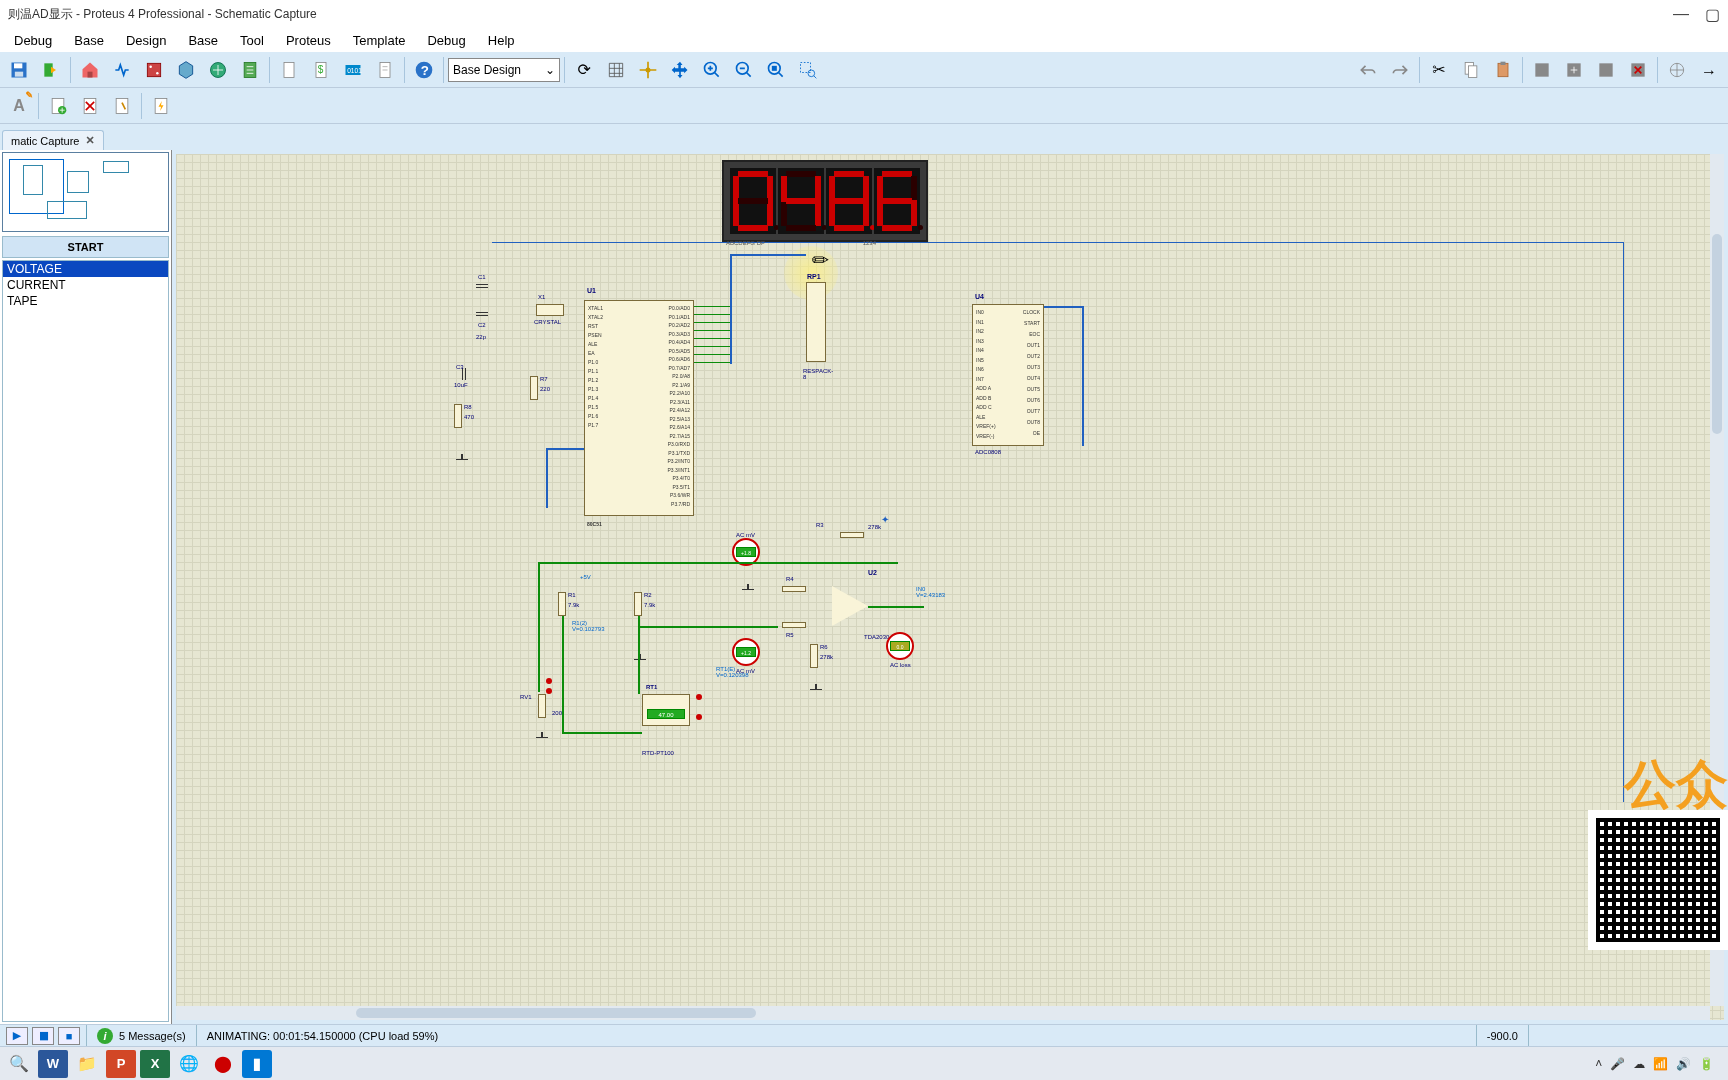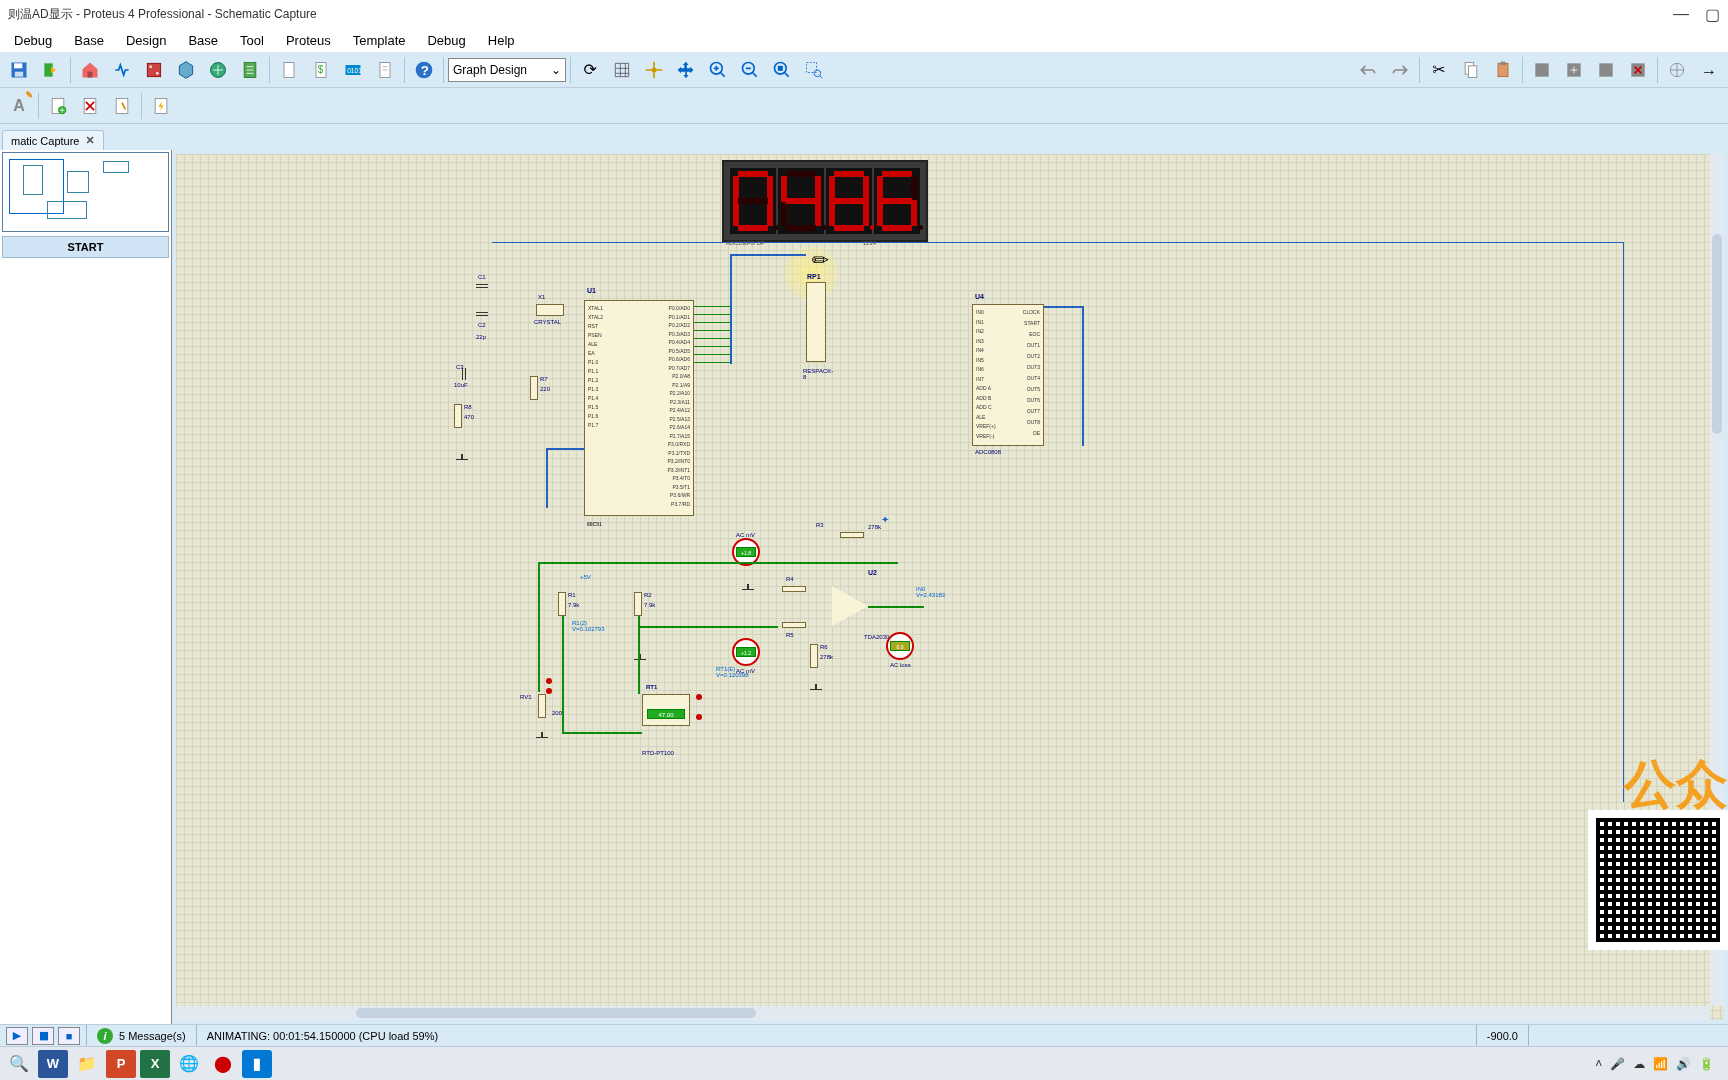--- a/index.html
+++ b/index.html
@@ -175,21 +175,21 @@
     </div>
   <div class="tsep"></div>
   <div class="tbtn">
       <svg class="icon" viewBox="0 0 24 24">
         <circle cx="12" cy="12" r="10" fill="#2a72c8"></circle>
         <text x="8" y="18" font-size="16" fill="#fff" font-weight="bold">?</text>
       </svg>
     </div>
   <div class="tsep"></div>
   <div class="combo">
-      <span>Graph Design</span>
+      <span>Base Design</span>
       <span>⌄</span>
     </div>
   <div class="tsep"></div>
   <div class="tbtn">⟳</div>
   <div class="tbtn">
       <svg class="icon" viewBox="0 0 24 24">
         <path d="M4 4h16v16H4z M4 10h16 M4 16h16 M10 4v16 M16 4v16" stroke="#555" fill="none"></path>
       </svg>
     </div>
   <div class="tbtn">
@@ -328,20 +328,25 @@
 <div class="workarea">
   <div class="leftcol">
     <div class="overview">
       <div class="ovbox" style="left:6px;top:6px;width:55px;height:55px;border-color:#06c;"></div>
       <div class="ovbox" style="left:20px;top:12px;width:20px;height:30px;"></div>
       <div class="ovbox" style="left:64px;top:18px;width:22px;height:22px;"></div>
       <div class="ovbox" style="left:100px;top:8px;width:26px;height:12px;"></div>
       <div class="ovbox" style="left:44px;top:48px;width:40px;height:18px;"></div>
     </div>
     <div class="probe-hdr">START</div>
+    <div class="probe-list">
+      <div class="sel">VOLTAGE</div>
+      <div>CURRENT</div>
+      <div>TAPE</div>
+    </div>
   </div>
 
   <div class="canvas-wrap">
     <div class="canvas">
 
       <div style="position:absolute;left:316px;top:88px;right:100px;height:560px;border:1.5px solid #2060c0;border-left:none;border-bottom:none;"></div>
 
       <div class="seg7" style="left:546px;top:6px;">
         <div class="digit">
             <div class="seg a"></div>

